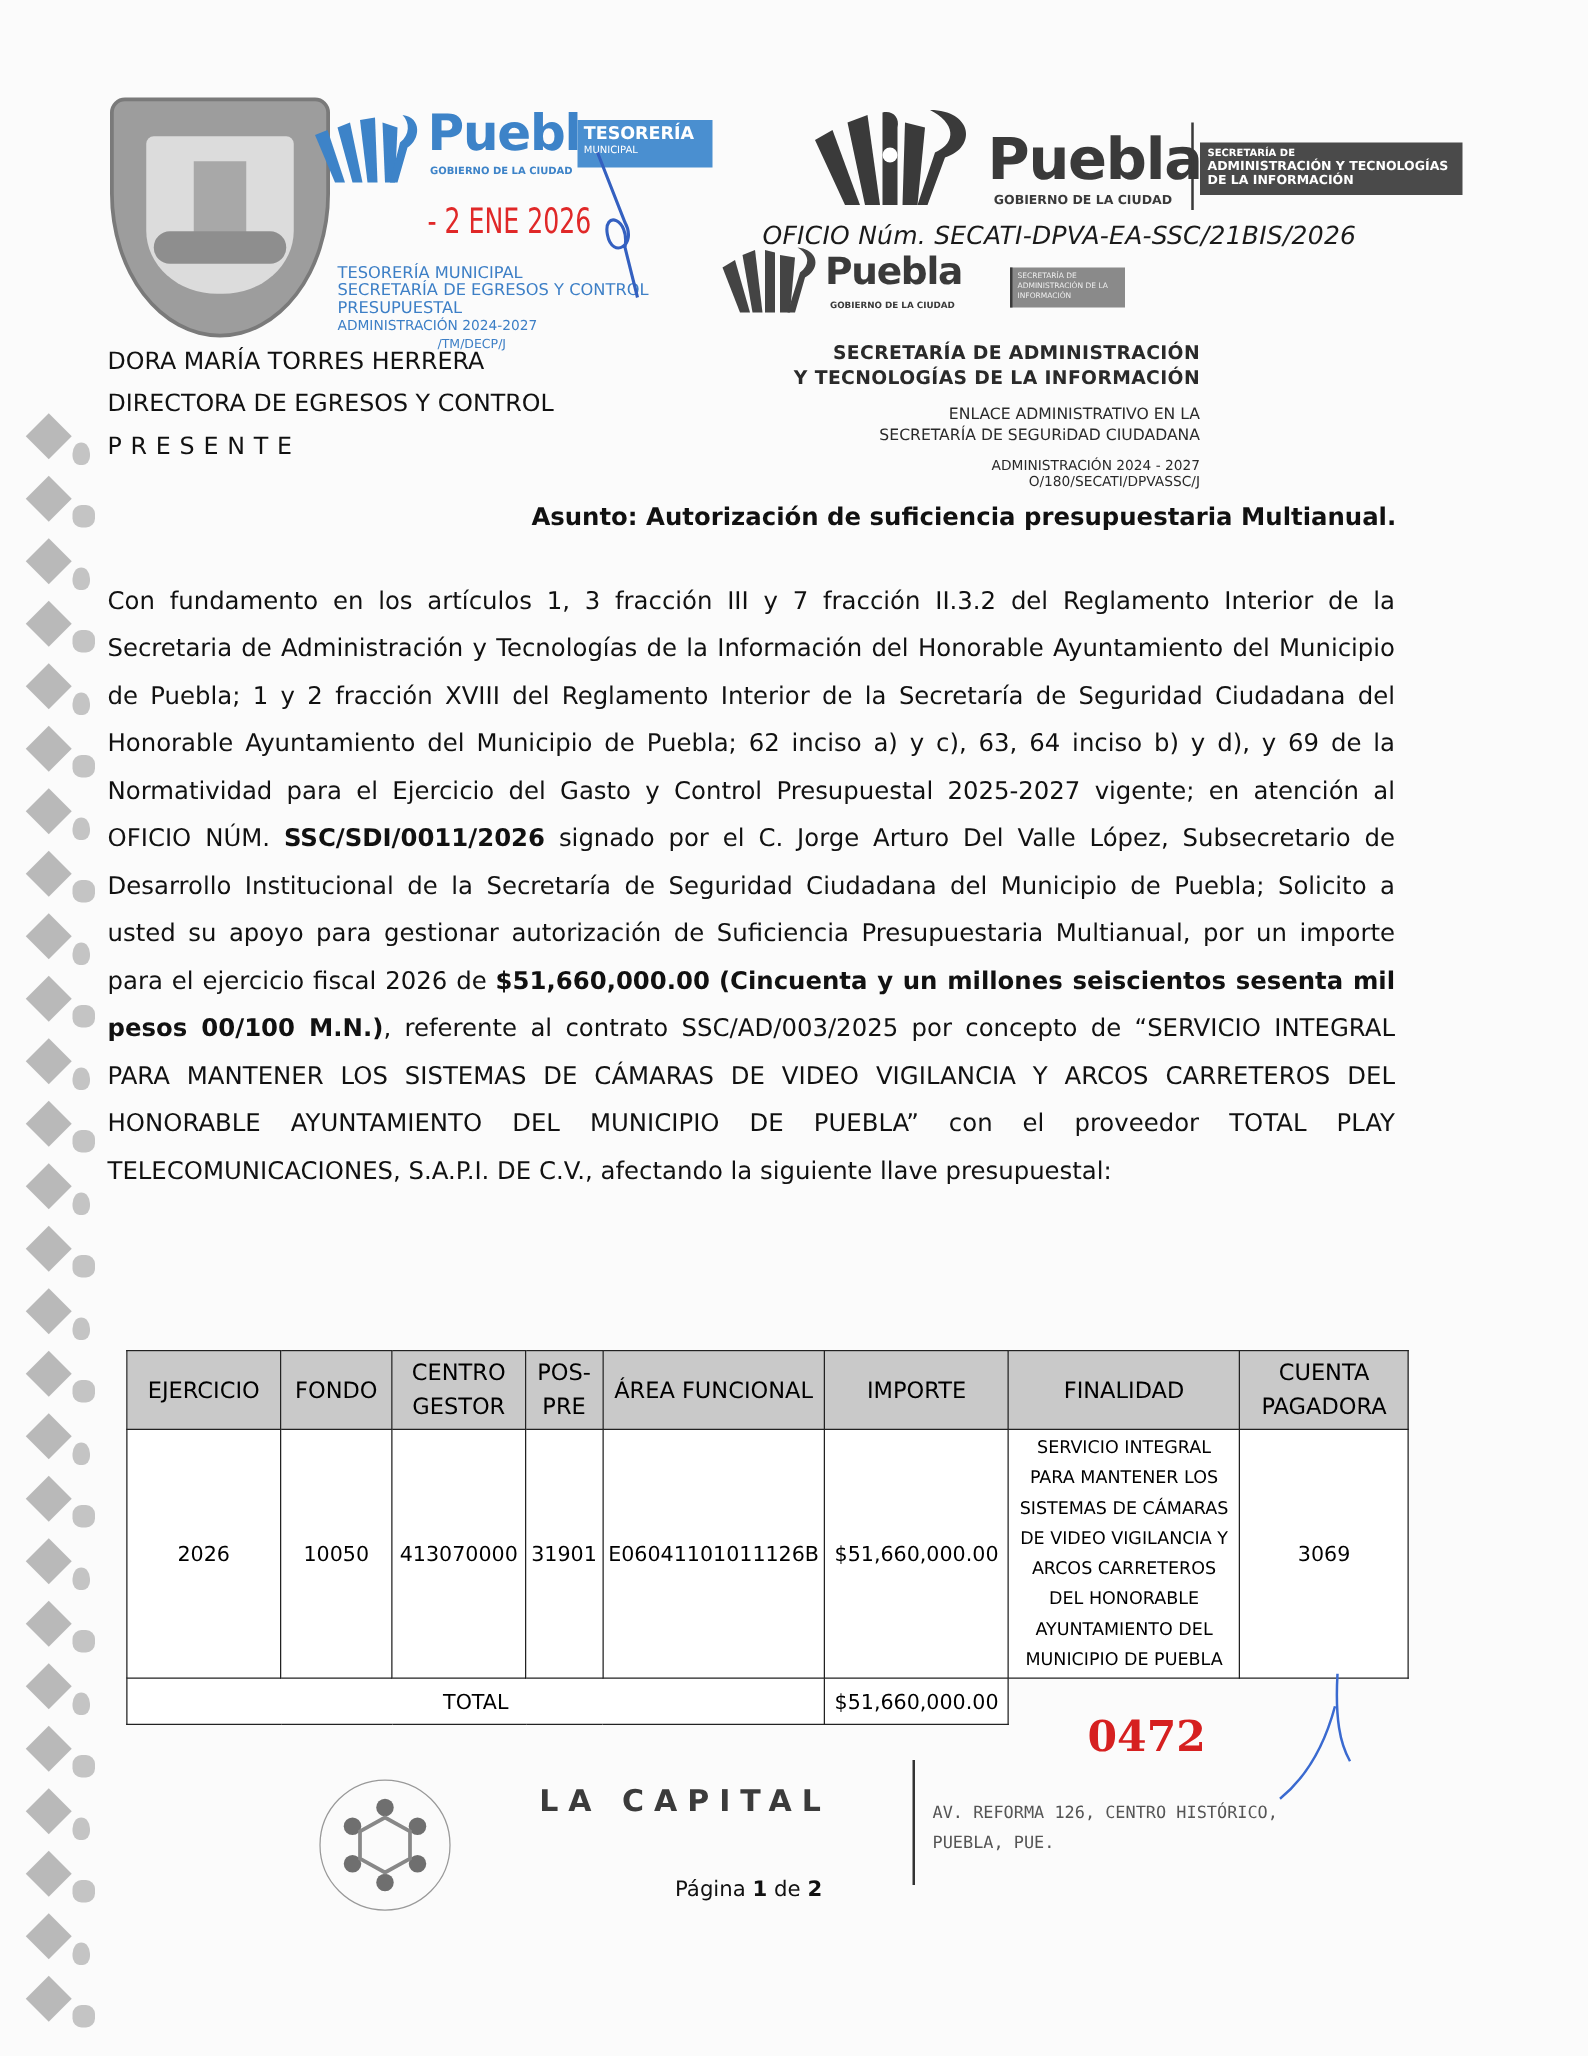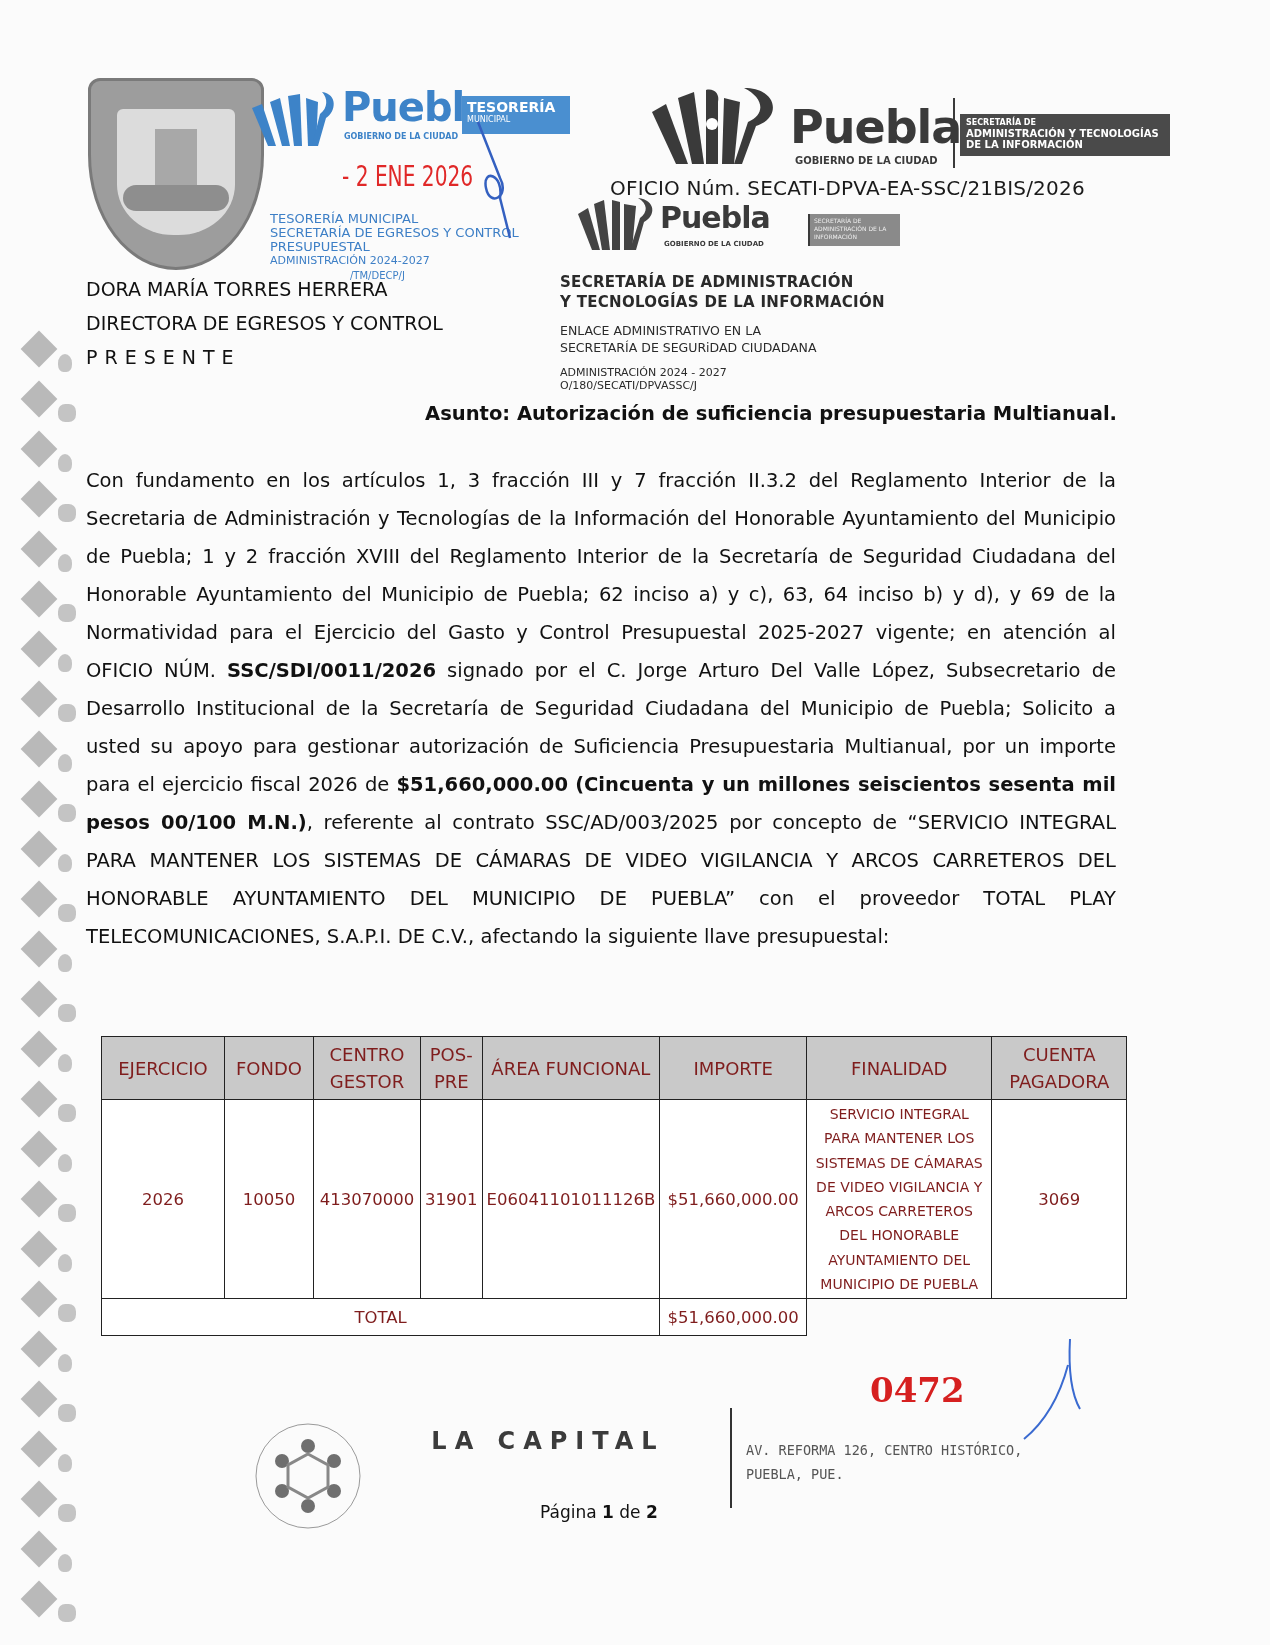--- a/index.html
+++ b/index.html
@@ -71,51 +71,51 @@
   .gob-dark { left: 795px; top: 155px; font-size: 10px; font-weight: bold; color: #3a3a3a; }
   .sec-divider { left: 953px; top: 98px; width: 2px; height: 70px; background: #3a3a3a; }
   .sec-box {
     left: 960px; top: 114px; width: 210px; height: 42px; background: #4a4a4a; color: #fff;
     box-sizing: border-box; padding: 4px 6px;
   }
   .sec-box .s1 { font-size: 8px; font-weight: bold; line-height: 10px; }
   .sec-box .s2 { font-size: 10px; font-weight: bold; line-height: 11px; }
 
   .oficio {
-    left: 610px; top: 176px; font-size: 20px; color: #1a1a1a; letter-spacing: 0.2px;
+    left: 610px; top: 176px; font-size: 20px; color: #1a1a1a; letter-spacing: 0.2px; font-style: italic;
   }
 
   .logo-icon-small { left: 576px; top: 196px; width: 80px; height: 56px; }
   .puebla-word-small { left: 660px; top: 200px; font-size: 30px; font-weight: bold; color: #3a3a3a; letter-spacing: -1px; }
   .gob-small { left: 664px; top: 240px; font-size: 7px; font-weight: bold; color: #3a3a3a; }
   .sec-box-small {
     left: 808px; top: 214px; width: 92px; height: 32px; background: #8a8a8a; color: #eee;
     font-size: 6px; line-height: 8px; padding: 3px 4px; box-sizing: border-box; border-left: 2px solid #3a3a3a;
   }
 
-  .sat-block { left: 560px; top: 272px; width: 400px; text-align: left; color: #2a2a2a; }
+  .sat-block { left: 560px; top: 272px; width: 400px; text-align: right; color: #2a2a2a; }
   .sat-block .h1 { font-size: 15px; font-weight: bold; line-height: 20px; letter-spacing: 0.3px; }
   .sat-block .h2 { font-size: 12.5px; line-height: 17px; margin-top: 10px; }
   .sat-block .h3 { font-size: 11px; line-height: 13px; margin-top: 10px; }
 
   .recipient { left: 86px; top: 272px; font-size: 19px; line-height: 34px; color: #111; }
   .recipient .presente { letter-spacing: 7px; }
   .stamp-ref { left: 330px; top: 268px; font-size: 11px; color: #3d7fc6; }
 
   .asunto { right: 153px; top: 402px; font-size: 19.5px; color: #111; font-weight: bold; }
 
   .body-text {
     left: 86px; top: 462px; width: 1030px; font-size: 19.5px; line-height: 38px;
     text-align: justify; color: #111;
   }
   .body-text b { font-weight: bold; }
 
   
   .budget-table {
-    left: 101px; top: 1036px; border-collapse: collapse; font-size: 16.5px; color: #7f1d1d;
+    left: 101px; top: 1080px; border-collapse: collapse; font-size: 16.5px; color: #000000;
   }
   .budget-table th, .budget-table td { border: 1.5px solid #222; text-align: center; padding: 2px 4px; }
   .budget-table th {
     background: #c9c9c9; font-weight: normal; height: 58px; line-height: 27px; font-size: 18px;
   }
   .budget-table td { background: #fff; }
   .budget-table td.finalidad { font-size: 14px; line-height: 24.3px; padding: 2px 6px; }
   .budget-table .total-row td { height: 32px; border-left-color: #222; }
   .budget-table .no-border { border: none; background: transparent; }
 

